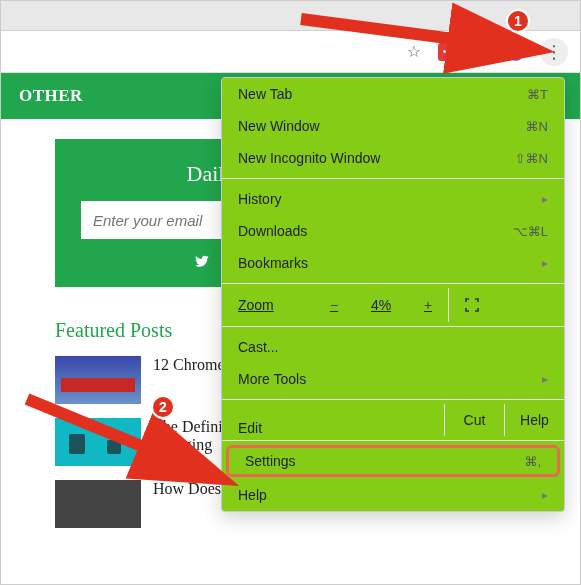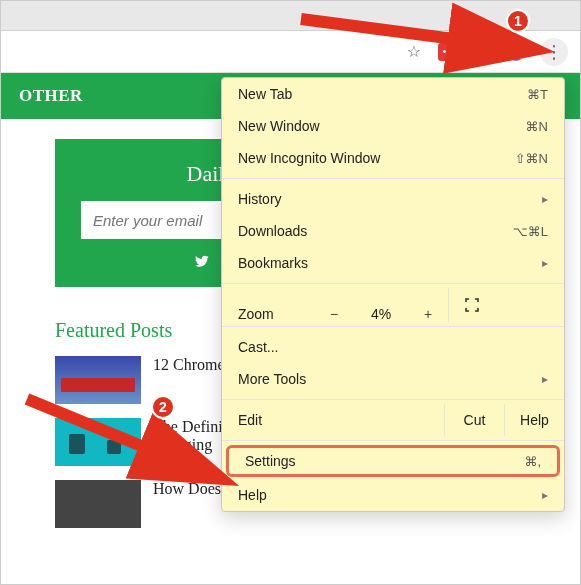--- a/index.html
+++ b/index.html
@@ -20,31 +20,31 @@
   .feat-title { font-family: Georgia, serif; color: #21a54d; font-size: 20px; margin: 32px 0 14px; }
   .post { display:flex; gap: 12px; margin-bottom: 14px; align-items:flex-start; }
   .thumb { width: 86px; height: 48px; background:#333; flex-shrink:0; position:relative; }
   .thumb1 { background: linear-gradient(#3949ab, #6a92c9); }
   .thumb1::after { content:""; position:absolute; left:6px; right:6px; top:22px; height:14px; background:#c62828; }
   .thumb2 { background:#12b7c4; }
   .thumb2::before { content:""; position:absolute; left:14px; top:16px; width:16px; height:20px; background:#1a535c; border-radius:2px;}
   .thumb2::after { content:""; position:absolute; right:20px; top:22px; width:14px; height:14px; background:#1a535c; border-radius:2px;}
   .post-title { font-family: Georgia, serif; font-size: 16px; color: #222; }
 
-  .menu { position: absolute; top: 76px; left: 220px; width: 344px; background: #fef9c3; border: 1px solid #c8c8c8; border-radius: 4px; box-shadow: 0 6px 20px rgba(0,0,0,0.18); font-size: 14px; color: #222; }
+  .menu { position: absolute; top: 76px; left: 220px; width: 344px; background: #84cc16; border: 1px solid #c8c8c8; border-radius: 4px; box-shadow: 0 6px 20px rgba(0,0,0,0.18); font-size: 14px; color: #222; }
   .mrow { display:flex; align-items:center; height: 32px; padding: 0 16px; justify-content:space-between; }
   .mrow.sub::after { content:"▸"; color:#777; font-size:12px; }
   .shortcut { color:#555; font-size:13px; }
   .sep { height:1px; background:#e4e4e4; margin: 4px 0; }
-  .zoom-row { display:flex; align-items:flex-end; height:34px; }
+  .zoom-row { display:flex; align-items:center; height:34px;text-decoration:underline; }
   .zoom-row .lbl { padding-left:16px; flex: 0 0 92px; }
   .zbtn { width:40px; text-align:center; color:#444; }
   .zval { width:54px; text-align:center; }
   .zfull { width:46px; text-align:center; border-left:1px solid #e4e4e4; height:100%; display:flex;align-items:center;justify-content:center; }
-  .edit-row { display:flex; height:32px; align-items:center; }
+  .edit-row { display:flex; height:32px; align-items:flex-end; }
   .edit-row .lbl { padding-left:16px; flex:1; }
   .edit-row .cell { width:60px; text-align:center; border-left:1px solid #e4e4e4; height:100%; display:flex; align-items:center; justify-content:center; }
   .settings-row { border: 3px solid #e96a4f; border-radius: 6px; margin: 2px 4px; gap: 48px; }
 
   .arrow { position:absolute; pointer-events:none; }
   .arrow svg { overflow:visible; }
   .badge { position:absolute; width:24px; height:24px; border-radius:50%; background:#e2301f; color:#fff; display:flex; align-items:center; justify-content:center; font-size:14px; font-weight:bold; border:2px solid #fff; }
 </style>
 </head>
 <body>

